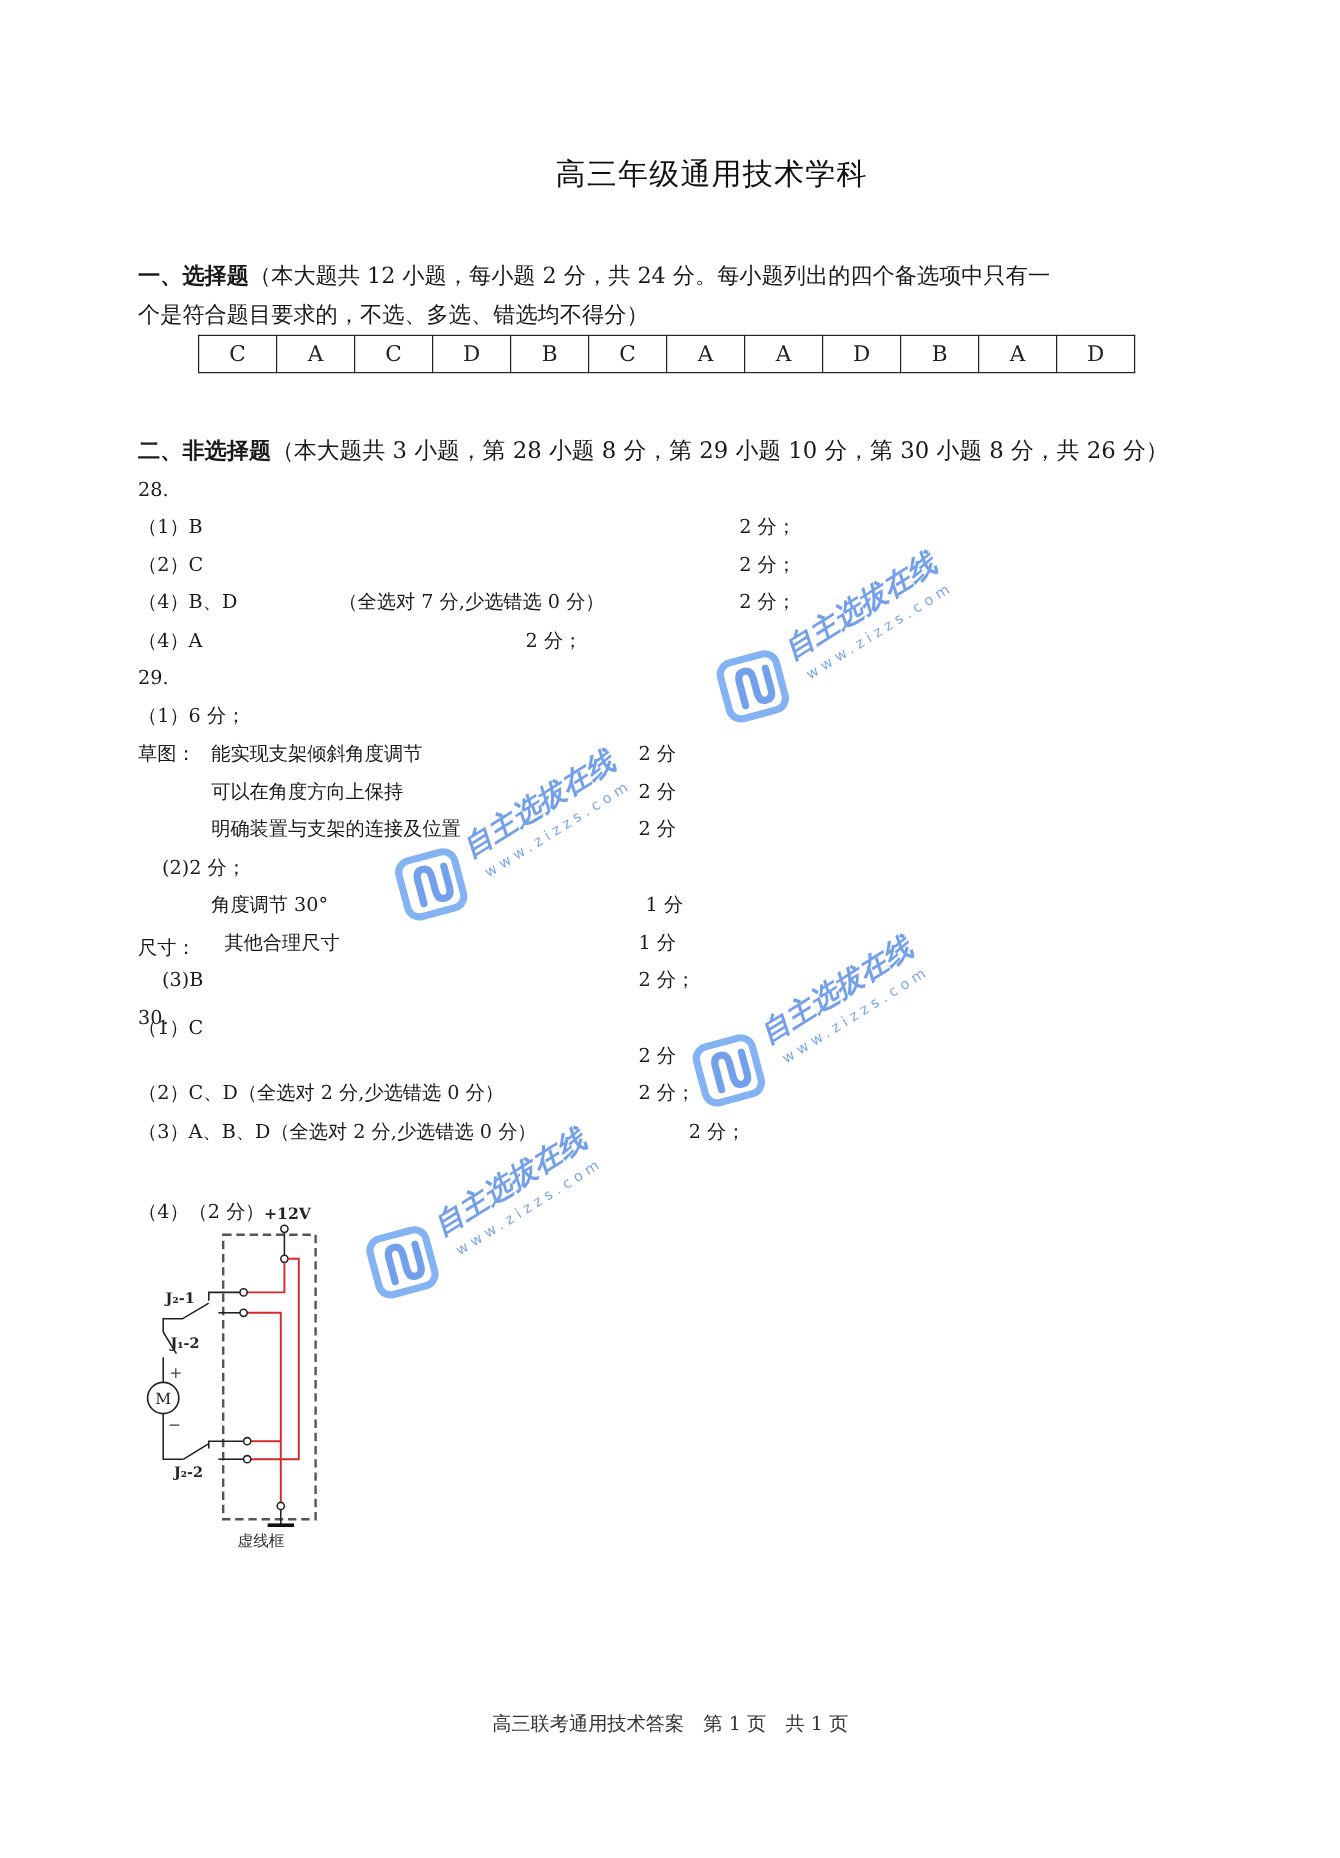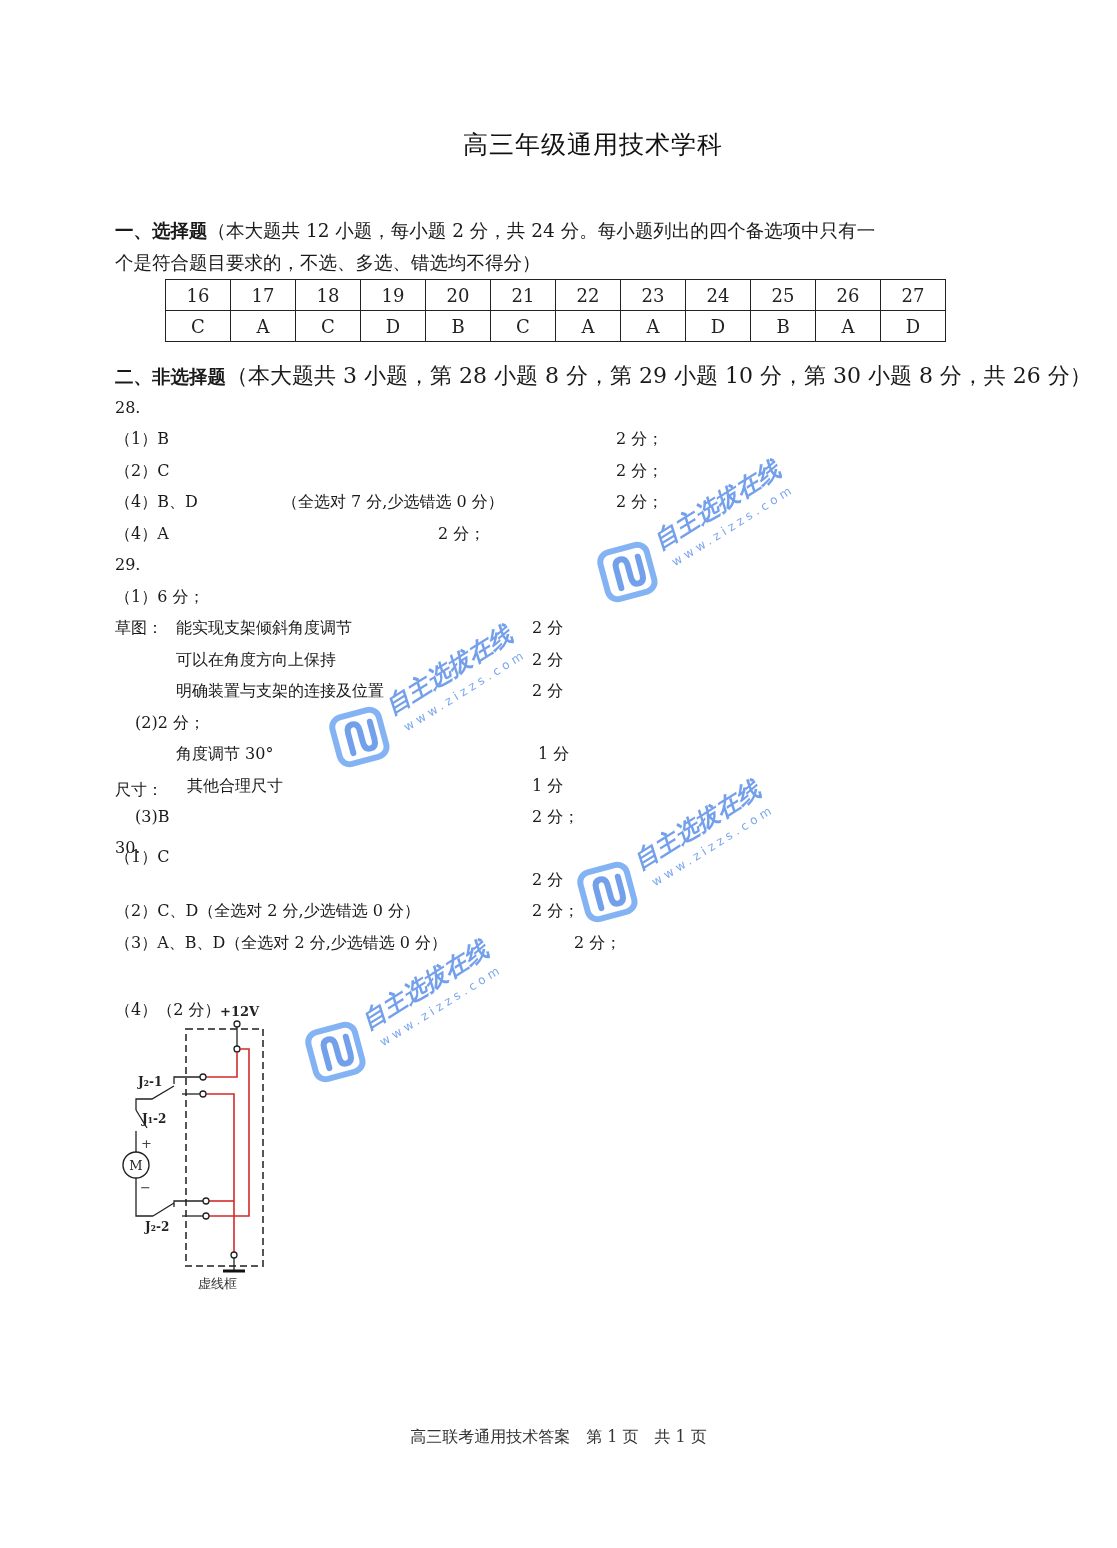--- a/index.html
+++ b/index.html
@@ -36,53 +36,39 @@
 
 <div class="abs title">高三年级通用技术学科</div>
 
 <div class="abs sec" style="left:115px; top:216px;">
   <b>一、选择题</b><span>（本大题共 12 小题，每小题 2 分，共 24 分。每小题列出的四个备选项中只有一</span>
 </div>
 <div class="abs sec" style="left:115px; top:248px;">个是符合题目要求的，不选、多选、错选均不得分）</div>
 
 <table class="ans">
   <tbody>
-      <tr>
-    <td>16</td>
-    <td>17</td>
-    <td>18</td>
-    <td>19</td>
-    <td>20</td>
-    <td>21</td>
-    <td>22</td>
-    <td>23</td>
-    <td>24</td>
-    <td>25</td>
-    <td>26</td>
-    <td>27</td>
-  </tr>
   <tr>
     <td>C</td>
     <td>A</td>
     <td>C</td>
     <td>D</td>
     <td>B</td>
     <td>C</td>
     <td>A</td>
     <td>A</td>
     <td>D</td>
     <td>B</td>
     <td>A</td>
     <td>D</td>
   </tr>
 </tbody>
   </table>
 
 <div class="abs sec" style="left:115px; top:361px;">
-  <b>二、非选择题</b><span style="font-size:22px">（本大题共 3 小题，第 28 小题 8 分，第 29 小题 10 分，第 30 小题 8 分，共 26 分）</span>
+  <b>二、非选择题</b><span style="font-size:19px">（本大题共 3 小题，第 28 小题 8 分，第 29 小题 10 分，第 30 小题 8 分，共 26 分）</span>
 </div>
 
 <div class="abs line" style="left:115px; top:394px;">28.</div>
 <div class="abs line" style="left:115px; top:425px;">（1）B</div>
 <div class="abs line" style="left:616px; top:425px;">2 分；</div>
 <div class="abs line" style="left:115px; top:457px;">（2）C</div>
 <div class="abs line" style="left:616px; top:457px;">2 分；</div>
 <div class="abs line" style="left:115px; top:488px;">（4）B、D</div>
 <div class="abs line" style="left:282px; top:488px;">（全选对 7 分,少选错选 0 分）</div>
 <div class="abs line" style="left:616px; top:488px;">2 分；</div>

